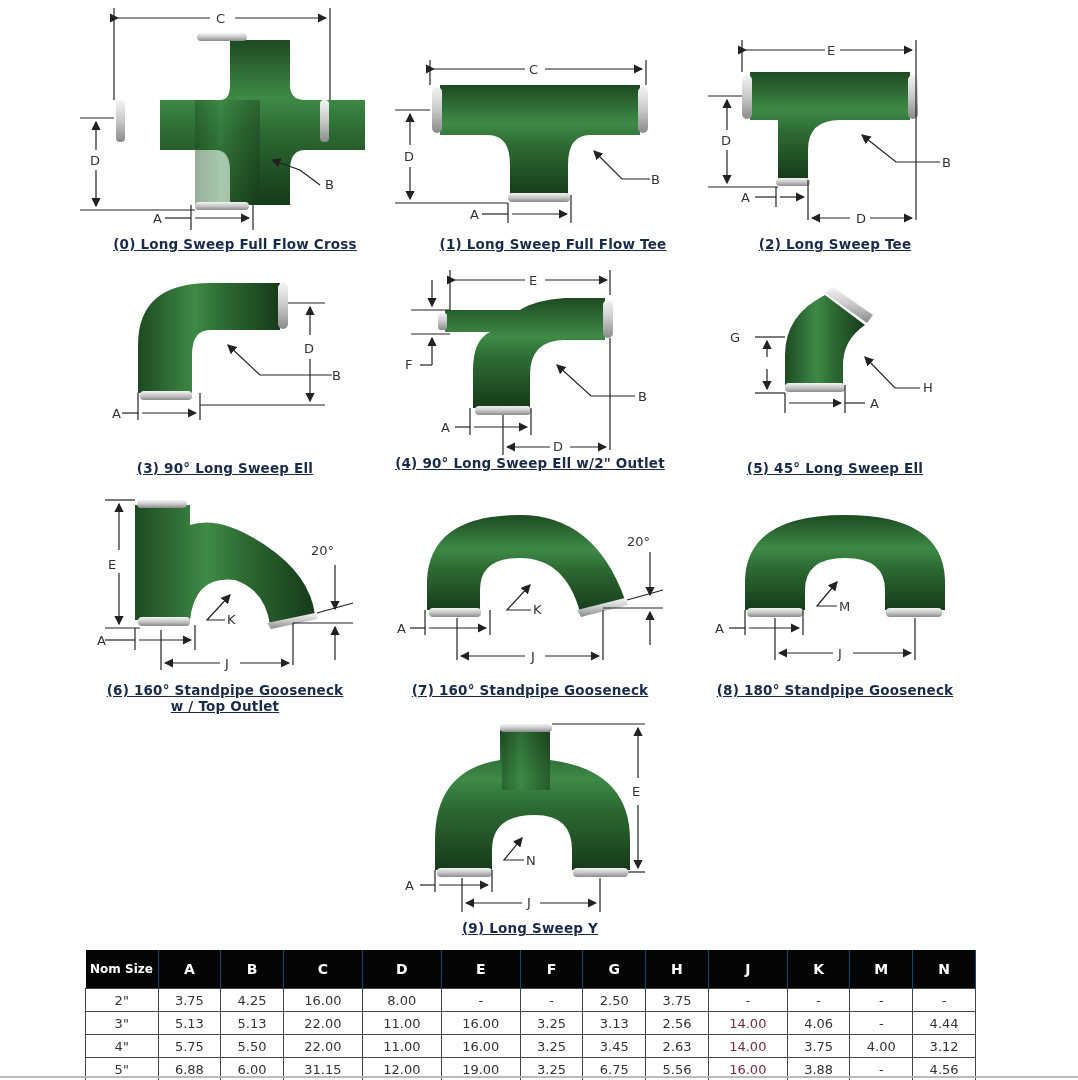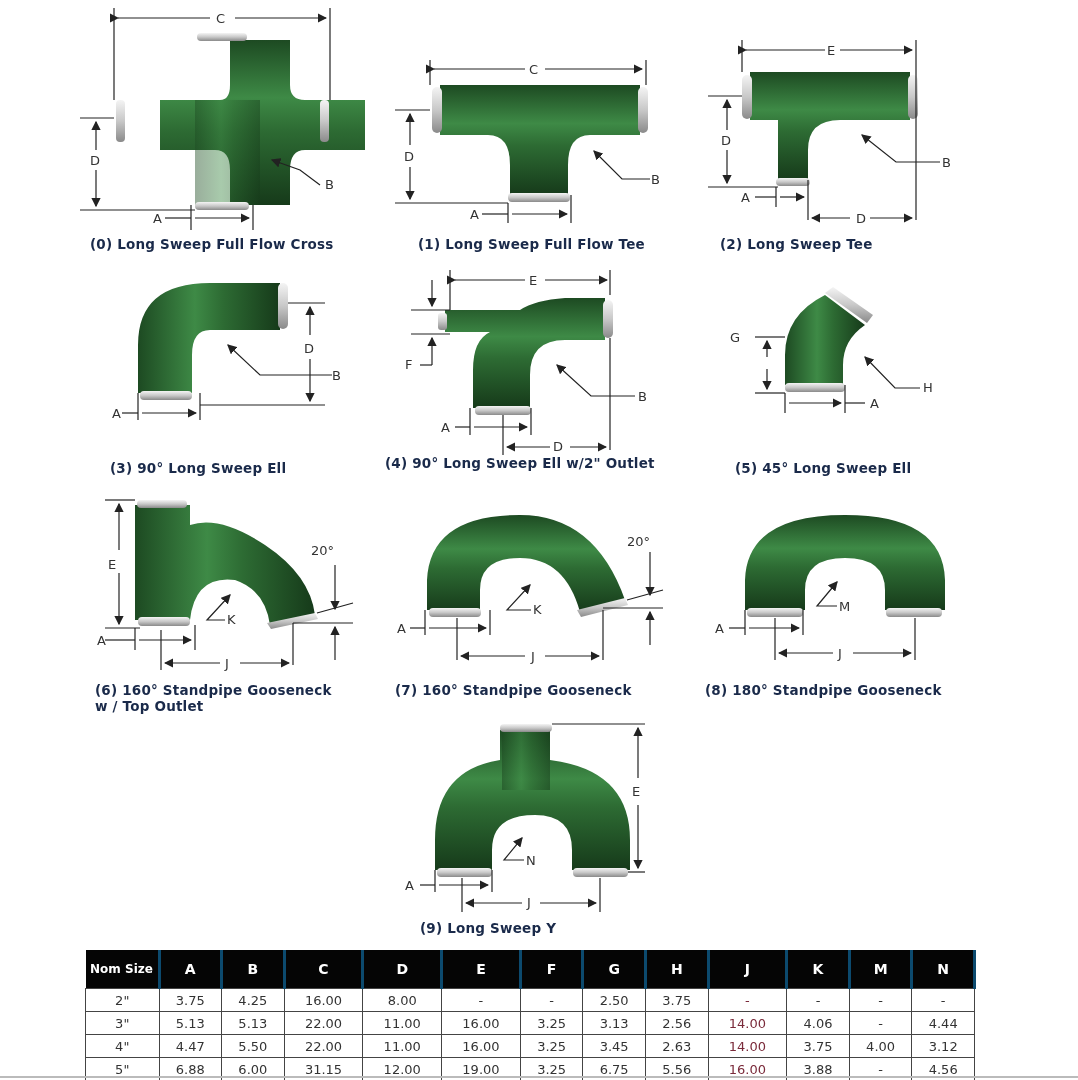--- a/index.html
+++ b/index.html
@@ -1,23 +1,23 @@
 <!DOCTYPE html>
 <html><head>
 <meta charset="utf-8">
 <style>
   html,body{margin:0;padding:0;background:#fff;}
   body{width:1078px;height:1080px;position:relative;overflow:hidden;font-family:"DejaVu Sans",sans-serif;}
   .fig{position:absolute;}
-  .cap{position:absolute;text-align:left;color:#1a2a4a;font-weight:bold;font-size:13.5px;letter-spacing:0.2px;}
+  .cap{position:absolute;text-align:center;color:#1a2a4a;font-weight:bold;font-size:13.5px;letter-spacing:0.2px;text-decoration:underline;}
   svg text{font-family:"DejaVu Sans",sans-serif;}
   .dim{stroke:#222;stroke-width:1.2;fill:none;}
   .lbl{font-size:13px;fill:#333;}
   table.spec{position:absolute;left:85px;top:950px;border-collapse:collapse;width:891px;font-size:13px;}
-  table.spec th{background:#050505;color:#fff;font-weight:bold;height:36px;border-right:3px solid #0c4a6e;font-size:14px;}
+  table.spec th{background:#050505;color:#fff;font-weight:bold;height:36px;border-right:1px solid #0c4a6e;font-size:14px;}
   table.spec th:first-child{font-size:12px;line-height:13px;}
   table.spec td{text-align:center;height:20px;border:1px solid #444;color:#333;}
   table.spec tr td.j{color:#7a2a3a;}
   .bottomrule{position:absolute;left:0;top:1076px;width:1078px;height:2px;background:#bbb;}
 </style>
 </head>
 <body>
 
 <svg width="0" height="0" style="position:absolute">
   <defs>
@@ -339,21 +339,21 @@
         <td>3.25</td>
         <td>3.13</td>
         <td>2.56</td>
         <td class="j">14.00</td>
         <td>4.06</td>
         <td>-</td>
         <td>4.44</td>
     </tr>
     <tr>
       <td>4"</td>
-        <td>4.47</td>
+        <td>5.75</td>
         <td>5.50</td>
         <td>22.00</td>
         <td>11.00</td>
         <td>16.00</td>
         <td>3.25</td>
         <td>3.45</td>
         <td>2.63</td>
         <td class="j">14.00</td>
         <td>3.75</td>
         <td>4.00</td>

